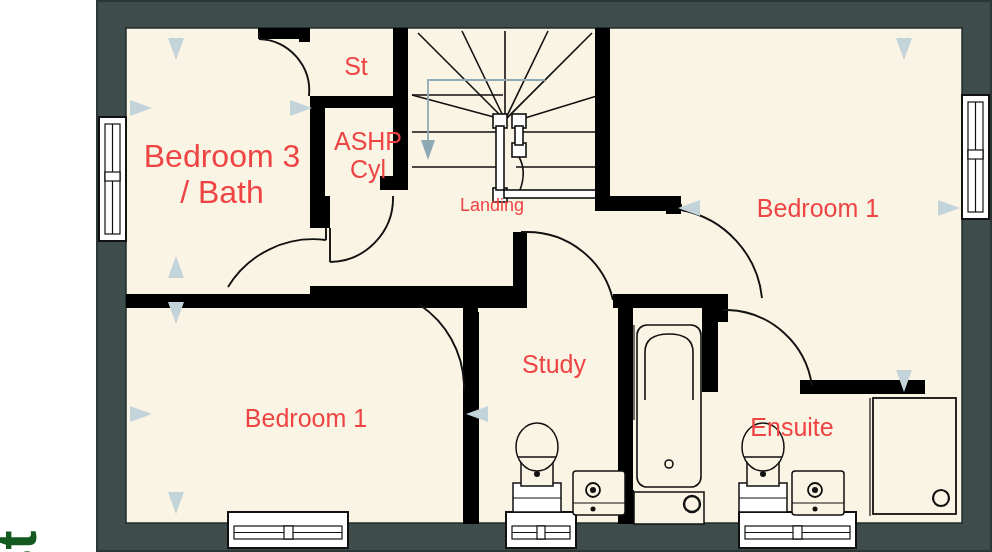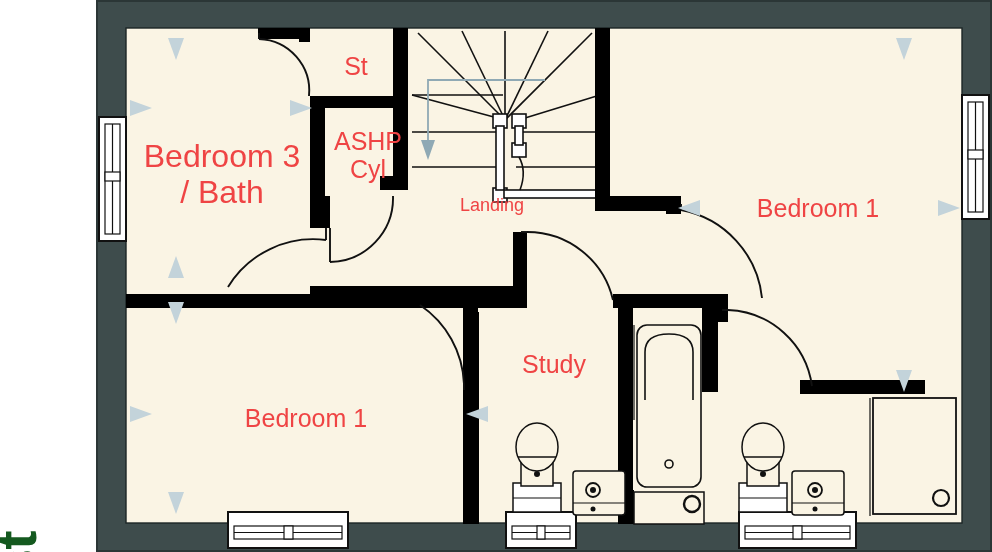--- a/index.html
+++ b/index.html
@@ -327,14 +327,17 @@
   </div>
 
   <div class="room-label" style="left:306px; top:418px; transform:translate(-50%,-50%); font-size:25px;">
     <div>Bedroom 1</div>
   </div>
 
   <div class="room-label" style="left:554px; top:364px; transform:translate(-50%,-50%); font-size:25px;">
     <div>Study</div>
   </div>
 
+  <div class="room-label" style="left:792px; top:427px; transform:translate(-50%,-50%); font-size:25px;">
+    <div>Ensuite</div>
+  </div>
 
 </div>
 
 </body></html>

